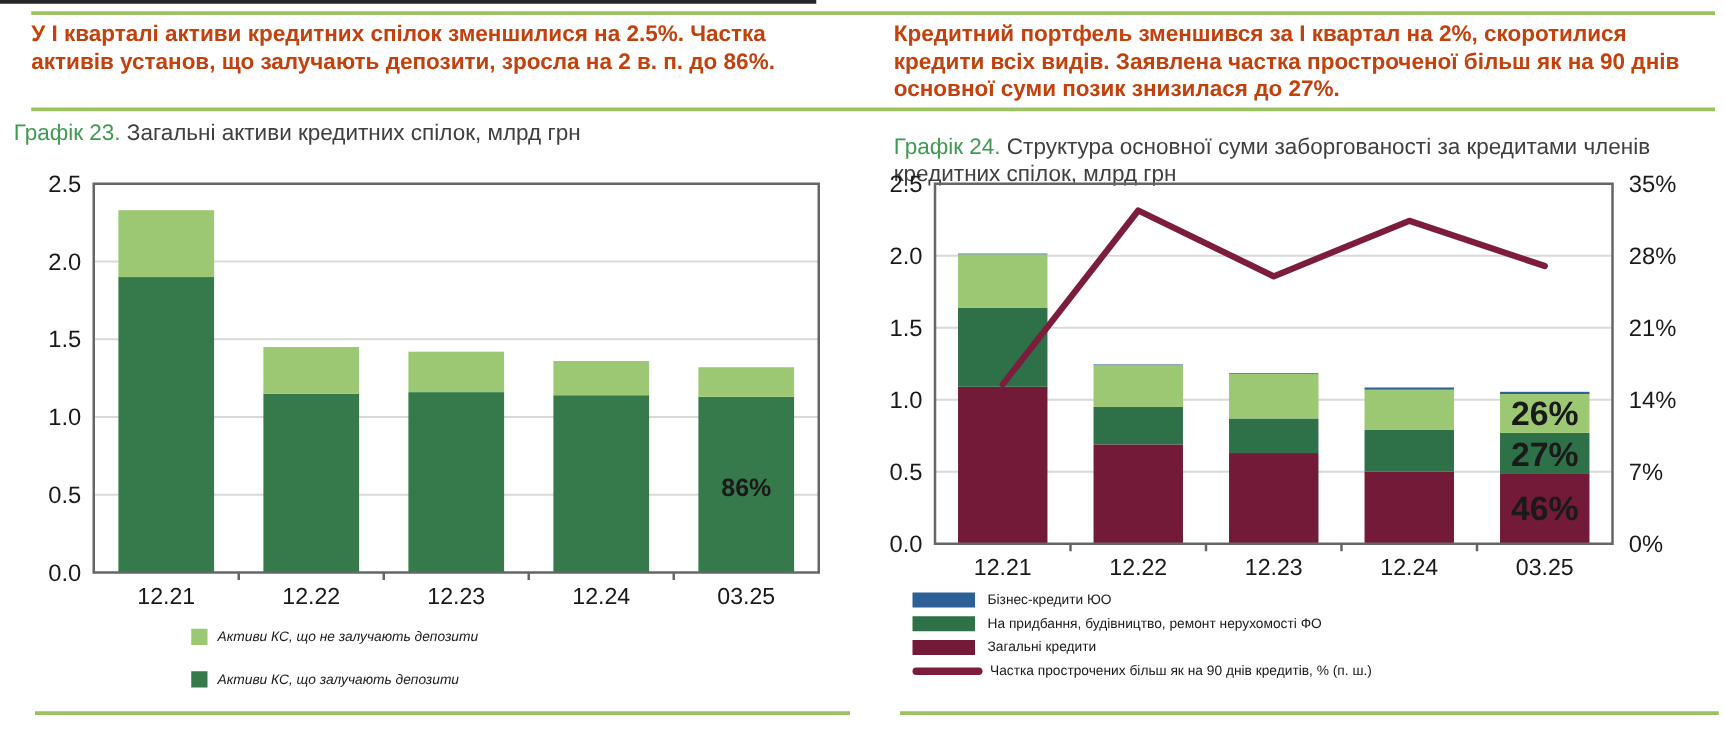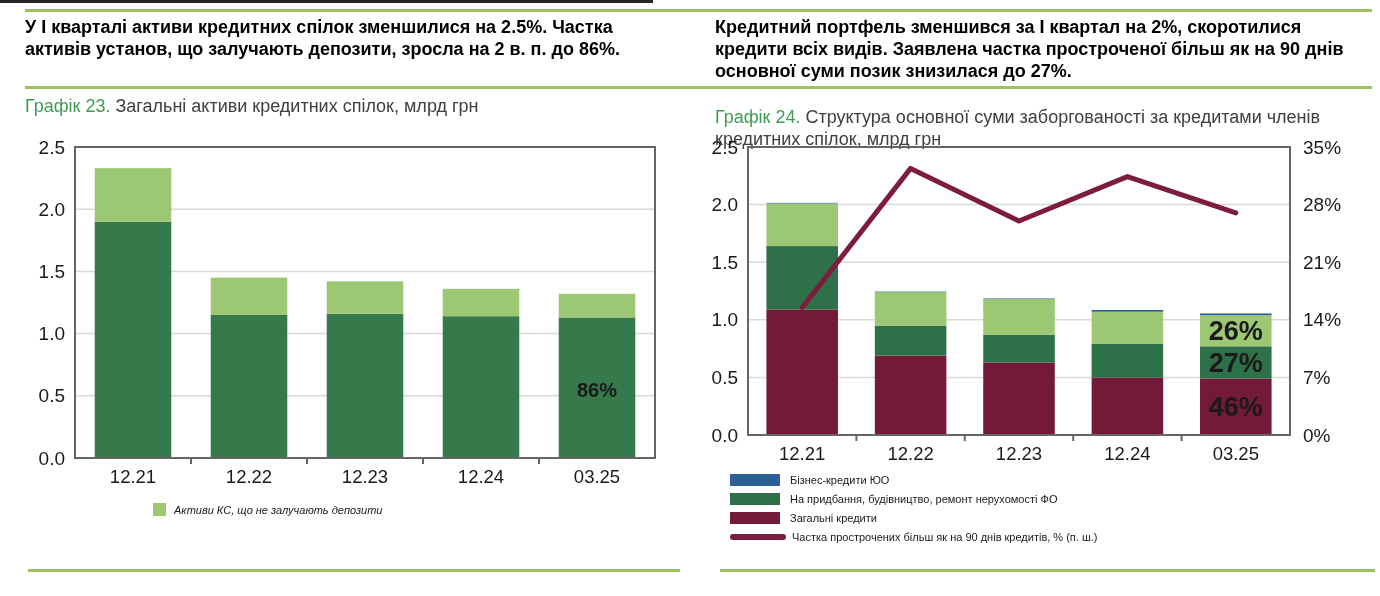--- a/index.html
+++ b/index.html
@@ -1,19 +1,19 @@
 <!DOCTYPE html>
 <html><head>
 <meta charset="utf-8">
 <style>
   html,body{margin:0;padding:0;background:#fff;}
   #page{position:relative;width:1380px;height:596px;background:#ffffff;
         font-family:"Liberation Sans",sans-serif;overflow:hidden;}
   .rule{position:absolute;background:#9cc161;}
-  .hdr{position:absolute;font-size:18px;font-weight:bold;color:#000000;line-height:22px;}
+  .hdr{position:absolute;font-size:18px;font-weight:bold;color:#c2410c;line-height:22px;}
   .chart-title{position:absolute;font-size:18px;color:#404040;line-height:22px;}
   .chart-title .glabel{color:#3f9b51;}
   .legend{position:absolute;}
   .legend-row{display:flex;align-items:center;}
   #legend-left .legend-row{height:21px;margin-bottom:13px;font-style:italic;}
   #legend-right .legend-row{height:19px;margin-bottom:0px;}
   .legend-row .txt{font-size:11px;color:#1a1a1a;white-space:nowrap;text-align:center;}
   .sw{flex:0 0 auto;display:inline-block;}
   .sw.square{width:13px;height:13px;margin-right:8px;}
   .sw.bar{width:50px;height:12px;margin-right:10px;}
@@ -28,21 +28,21 @@
 
   <div style="position:absolute;left:0;top:0;width:653px;height:3px;background:#262626;"></div>
   <div class="rule" style="left:25px;top:9px;width:1347px;height:3px;"></div>
 
   <div class="hdr" style="left:25px;top:16px;width:655px;">У І кварталі активи кредитних спілок зменшилися на 2.5%. Частка активів установ, що залучають депозити, зросла на 2 в. п. до 86%.</div>
 
   <div class="hdr" style="left:715px;top:16px;width:660px;">Кредитний портфель зменшився за І квартал на 2%, скоротилися кредити всіх видів. Заявлена частка простроченої більш як на 90 днів основної суми позик знизилася до 27%.</div>
 
   <div class="rule" style="left:25px;top:86px;width:1347px;height:3px;"></div>
 
-  <div class="chart-title" style="left:25px;top:95px;width:660px;">
+  <div class="chart-title" style="left:11px;top:95px;width:660px;">
     <span class="glabel">Графік 23.</span><span> Загальні активи кредитних спілок, млрд грн</span>
   </div>
 
   <div class="chart-title" style="left:715px;top:106px;width:645px;">
     <span class="glabel">Графік 24.</span><span> Структура основної суми заборгованості за кредитами членів кредитних спілок, млрд грн</span>
   </div>
 
   <svg id="chart-left-svg" style="left:25px;top:133px;" width="660" height="360" viewBox="0 0 660 360">
       <line x1="50" y1="262.8" x2="630" y2="262.8" stroke="#d9d9d9" stroke-width="1.5"></line>
       <line x1="50" y1="200.6" x2="630" y2="200.6" stroke="#d9d9d9" stroke-width="1.5"></line>
@@ -128,20 +128,24 @@
       <text x="545.8" y="207.194" text-anchor="middle" font-size="27" font-weight="bold" fill="#ffffff">26%</text>
       <text x="545.8" y="239.45" text-anchor="middle" font-size="27" font-weight="bold" fill="#ffffff">27%</text>
       <text x="545.8" y="283.226" text-anchor="middle" font-size="27" font-weight="bold" fill="#ffffff">46%</text>
     </svg>
 
   <div id="legend-left" class="legend" style="left:153px;top:499px;">
       <div class="legend-row">
         <span class="sw square" style="background: rgb(157, 200, 115);"></span>
         <span class="txt">Активи КС, що не залучають депозити</span>
       </div>
+      <div class="legend-row">
+        <span class="sw square" style="background: rgb(54, 122, 76);"></span>
+        <span class="txt">Активи КС, що залучають депозити</span>
+      </div>
     </div>
 
   <div id="legend-right" class="legend" style="left:730px;top:470px;">
       <div class="legend-row">
         <span class="sw bar" style="background: rgb(45, 96, 150);"></span>
         <span class="txt">Бізнес-кредити ЮО</span>
       </div>
       <div class="legend-row">
         <span class="sw bar" style="background: rgb(46, 113, 72);"></span>
         <span class="txt">На придбання, будівництво, ремонт нерухомості ФО</span>

